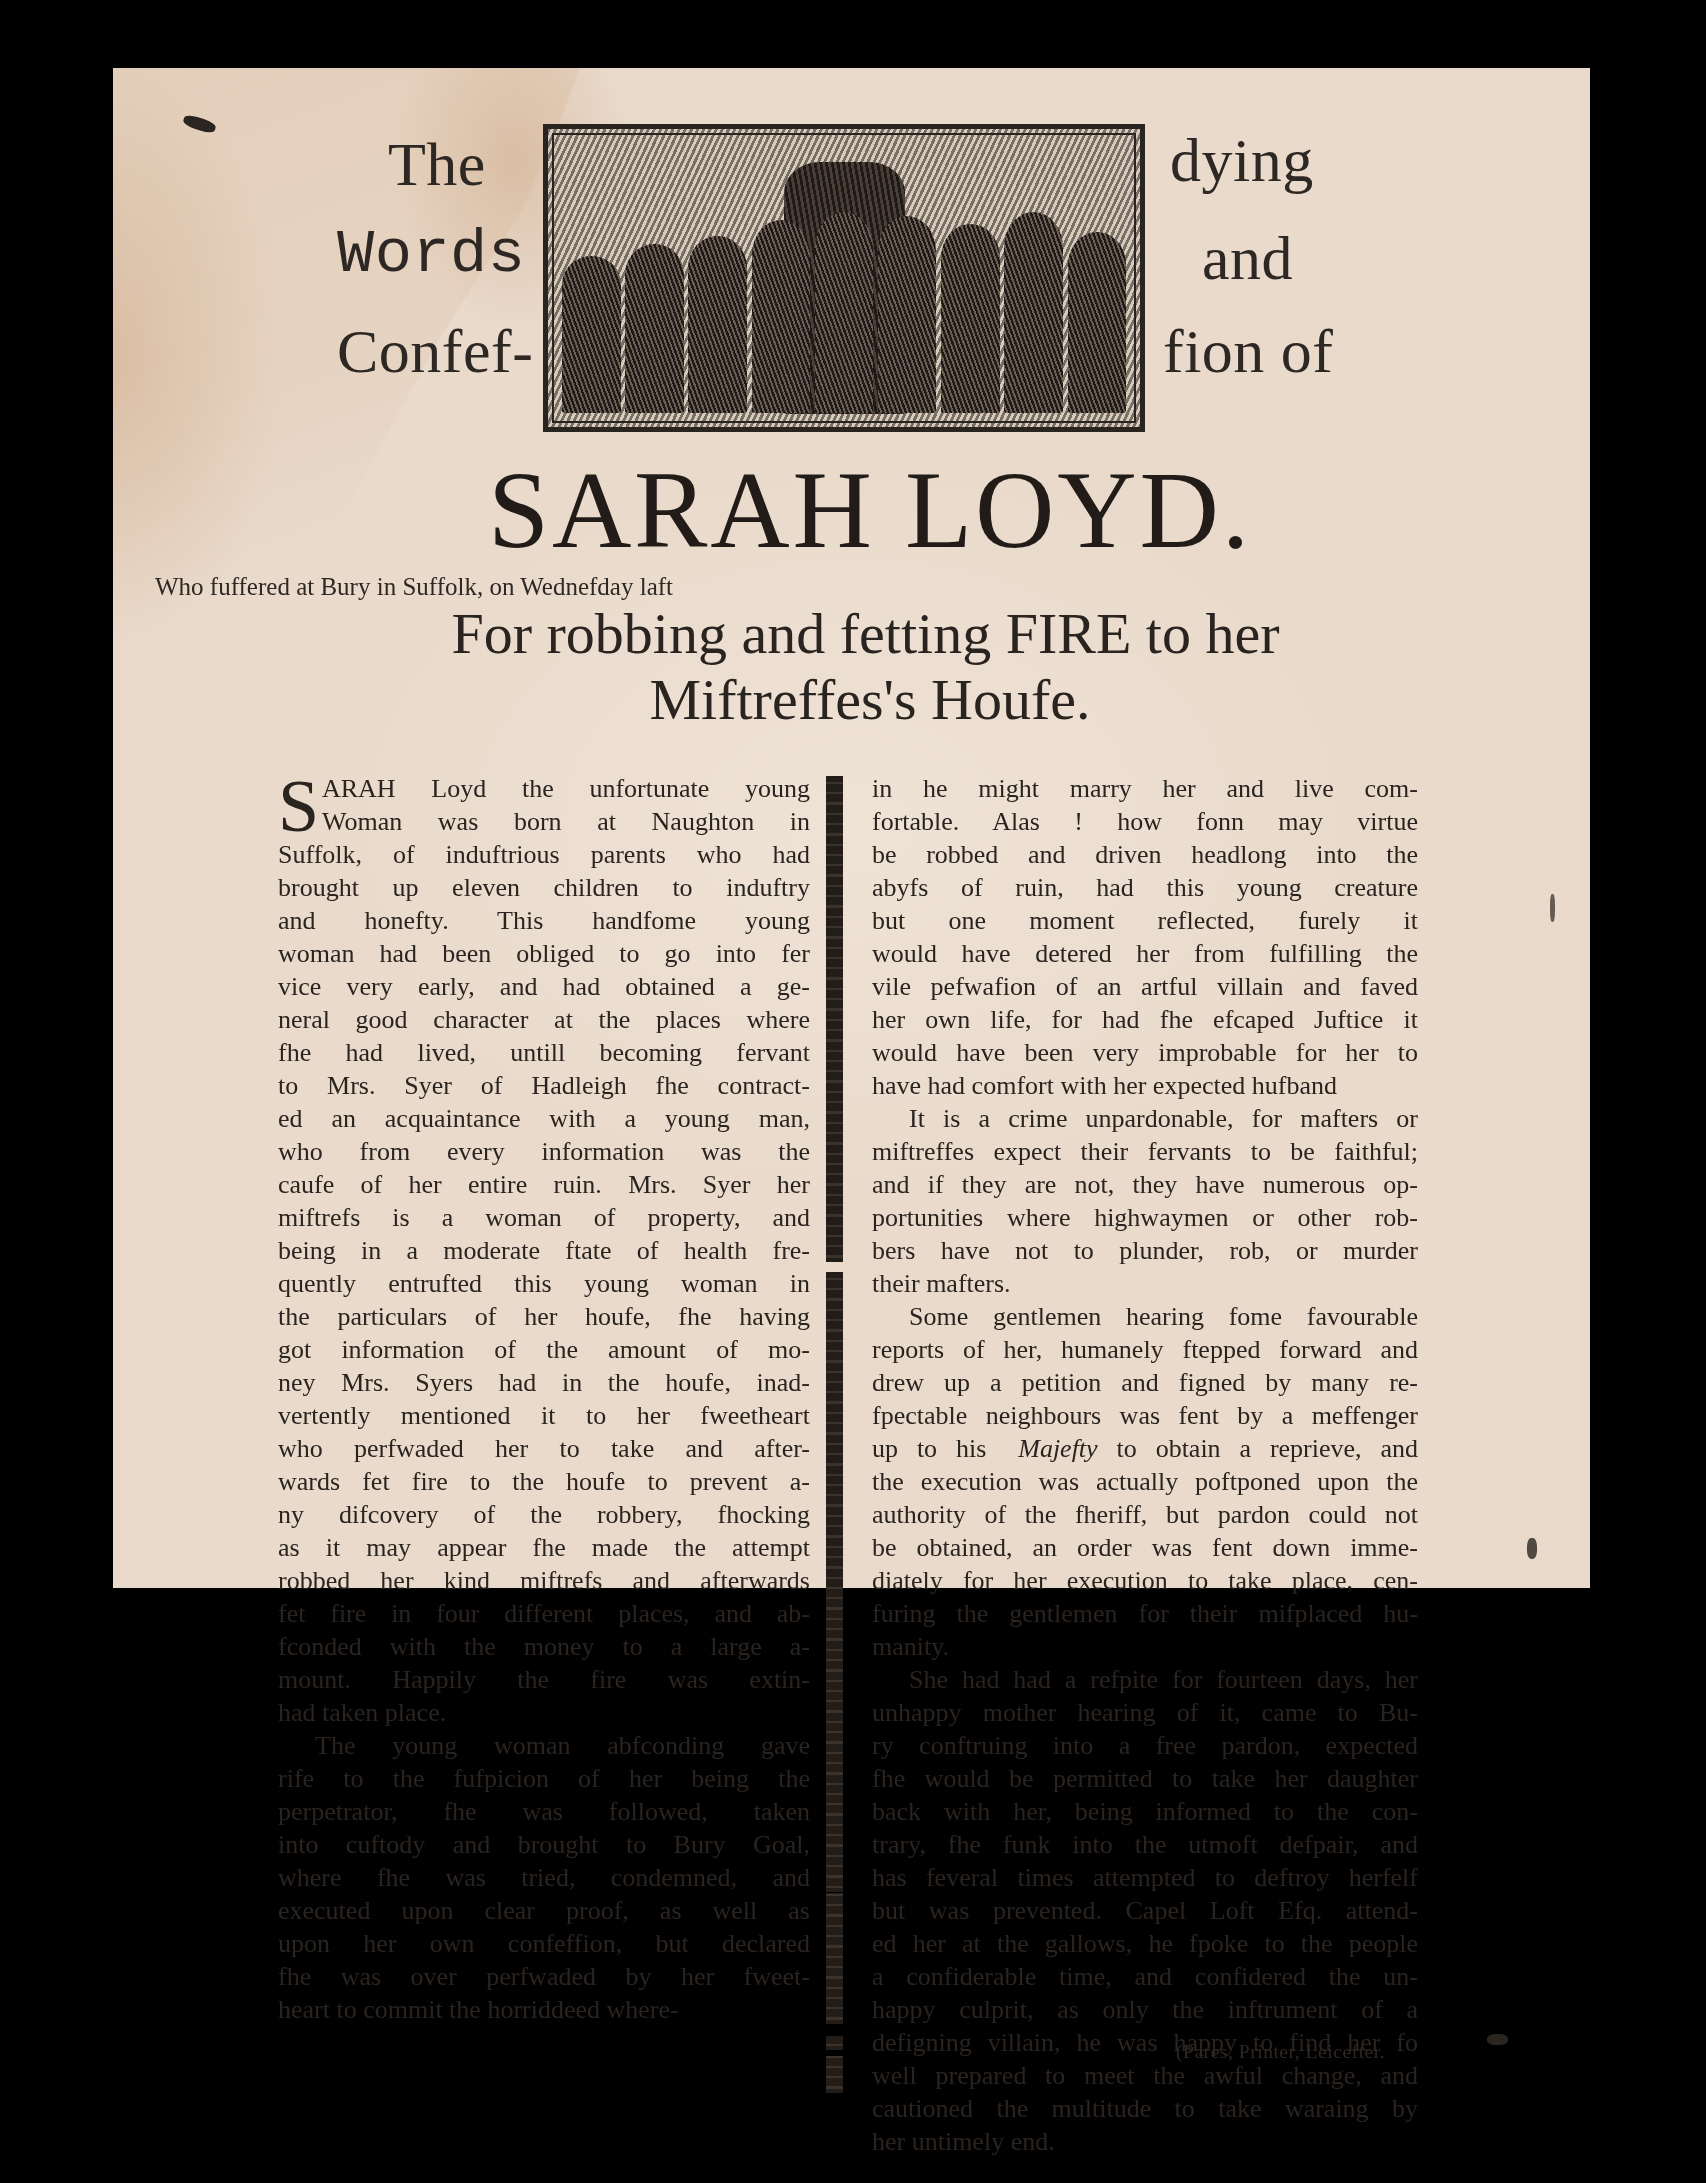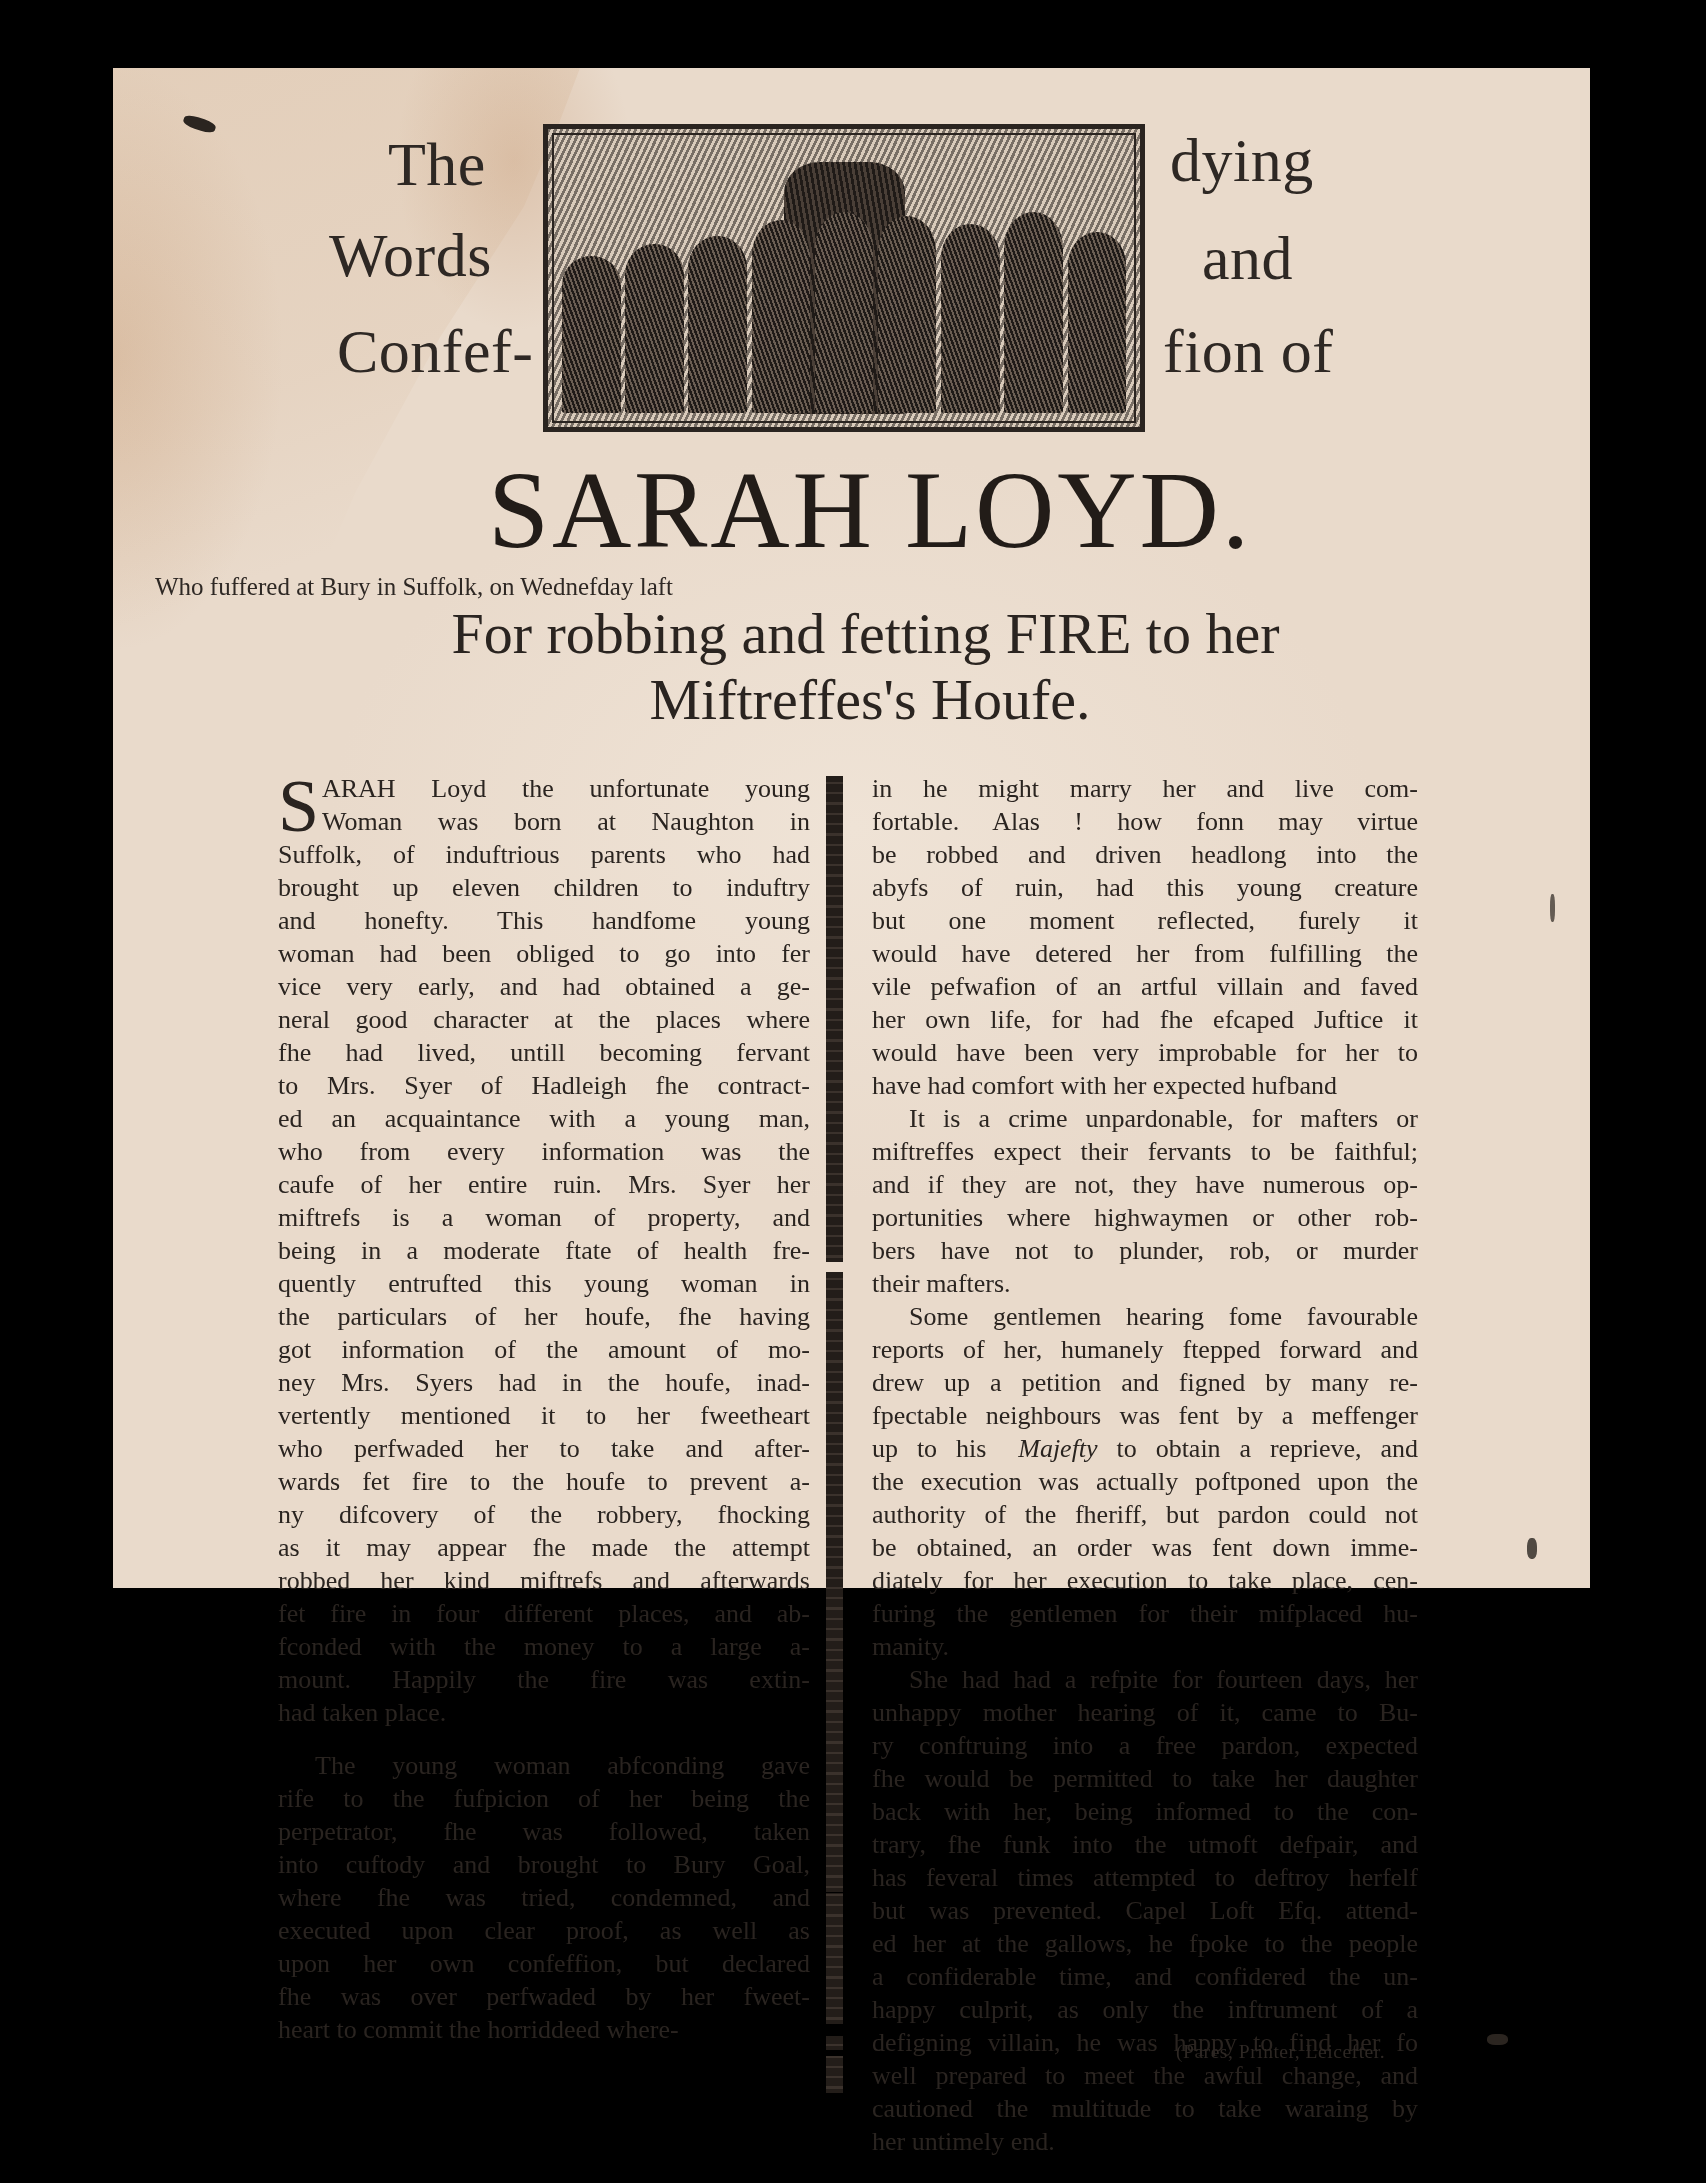--- a/index.html
+++ b/index.html
@@ -94,21 +94,21 @@
 
 <div class="paper">
   <div class="tear"></div>
 
   <div class="mark" style="left:70px;top:50px;width:33px;height:12px;transform:rotate(18deg);"></div>
   <div class="mark" style="left:1437px;top:826px;width:4.7px;height:28px;opacity:.7;"></div>
   <div class="mark" style="left:1374px;top:1966px;width:20.5px;height:11.2px;"></div>
   <div class="mark" style="left:1414px;top:1470px;width:10.3px;height:20.5px;opacity:.8;"></div>
 
   <div class="title-word" style="left:275px;top:65px;">The</div>
-  <div class="title-word" style="left:216px;top:156px;">Words</div>
+  <div class="title-word" style="left:224px;top:156px;font-family:Liberation Mono, monospace;">Words</div>
   <div class="title-word" style="left:224px;top:252px;">Confef-</div>
   <div class="title-word" style="left:1057px;top:61px;">dying</div>
   <div class="title-word" style="left:1089px;top:159px;">and</div>
   <div class="title-word" style="left:1050px;top:252px;">fion of</div>
 
   <div class="woodcut">
     <div class="gallows"></div>
     <div class="figures">
       <div class="fig" style="height:78%"></div>
       <div class="fig" style="height:84%"></div>
@@ -160,21 +160,21 @@
         <span class="line">wards fet fire to the houfe to prevent a-</span>
         <span class="line">ny difcovery of the robbery, fhocking</span>
         <span class="line">as it may appear fhe made the attempt</span>
         <span class="line">robbed her kind miftrefs and afterwards</span>
         <span class="line">fet fire in four different places, and ab-</span>
         <span class="line">fconded with the money to a large a-</span>
         <span class="line">mount. Happily the fire was extin-</span>
         <span class="line last">had taken place.</span>
       </div>
     <div id="lp2" style="text-indent:0;">
-        <span class="line" style="padding-left: 37px; margin-top: 20px;">The young woman abfconding gave</span>
+        <span class="line" style="padding-left: 37px;">The young woman abfconding gave</span>
         <span class="line">rife to the fufpicion of her being the</span>
         <span class="line">perpetrator, fhe was followed, taken</span>
         <span class="line">into cuftody and brought to Bury Goal,</span>
         <span class="line">where fhe was tried, condemned, and</span>
         <span class="line">executed upon clear proof, as well as</span>
         <span class="line">upon her own confeffion, but declared</span>
         <span class="line">fhe was over perfwaded by her fweet-</span>
         <span class="line last">heart to commit the horriddeed where-</span>
       </div>
   </div>

